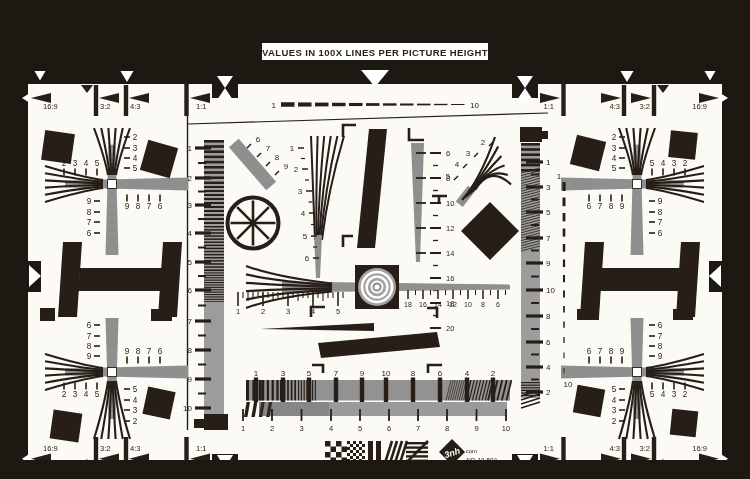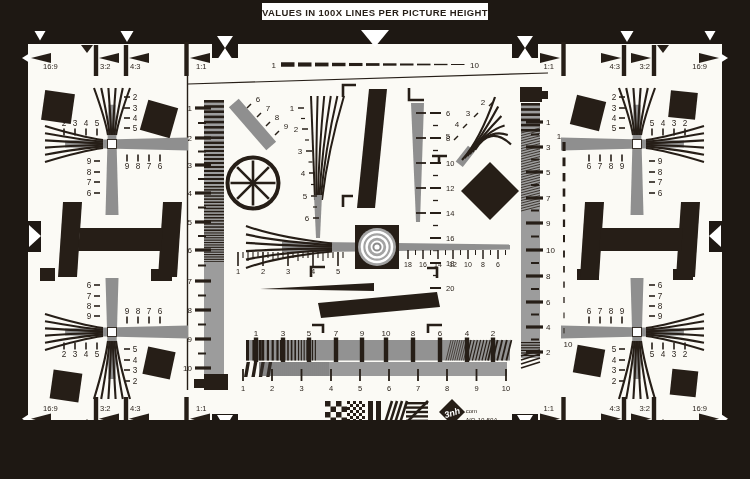--- a/index.html
+++ b/index.html
@@ -1,16 +1,16 @@
 <!DOCTYPE html>
 <html><head>
 <meta charset="utf-8">
 <style>
   html,body{margin:0;padding:0;background:#1e1813;}
-  .stage{width:750px;height:420px;position:relative;overflow:hidden;}
+  .stage{width:750px;height:420px;position:relative;overflow:hidden;margin-top:40px;}
   svg{display:block;}
   text{font-family:"Liberation Sans","DejaVu Sans",sans-serif;fill:#261e17;}
   .banner-text{font-weight:bold;letter-spacing:.4px;}
   .brand{font-style:italic;font-weight:bold;fill:#ffffff;}
   .model{font-style:italic;}
 </style>
 </head>
 <body>
 
 <div class="stage">

